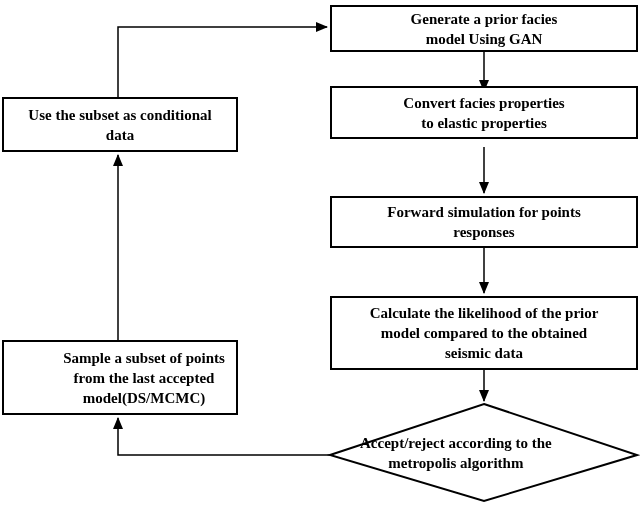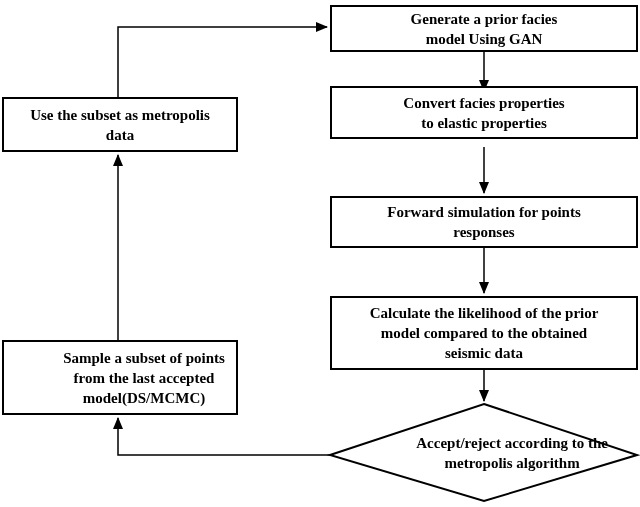--- a/index.html
+++ b/index.html
@@ -40,21 +40,21 @@
     color: #000000;
   }
   .decision-label {
     position: absolute;
     left: 360px;
     top: 431px;
     width: 248px;
     height: 44px;
     display: flex;
     align-items: center;
-    justify-content: flex-end;
+    justify-content: flex-start;
     text-align: center;
     background: transparent;
   }
   .n-generate   { left: 330px; top: 5px;   width: 308px; height: 47px; }
   .n-convert    { left: 330px; top: 86px;  width: 308px; height: 53px; }
   .n-forward    { left: 330px; top: 196px; width: 308px; height: 52px; }
   .n-likelihood { left: 330px; top: 296px; width: 308px; height: 74px; }
   .n-usesubset  { left: 2px;   top: 97px;  width: 236px; height: 55px; }
   .n-sample     { left: 2px;   top: 340px; width: 236px; height: 75px; padding-left: 48px; }
 </style>
@@ -102,21 +102,21 @@
 responses</span>
   </div>
 
   <div class="node n-likelihood">
     <span class="node-label">Calculate the likelihood of  the prior
 model compared to the obtained
 seismic data</span>
   </div>
 
   <div class="node n-usesubset">
-    <span class="node-label">Use the subset as metropolis
+    <span class="node-label">Use the subset as conditional
 data</span>
   </div>
 
   <div class="node n-sample">
     <span class="node-label">Sample a subset of points
 from the last accepted
 model(DS/MCMC)</span>
   </div>
 
   <div class="decision-label">

